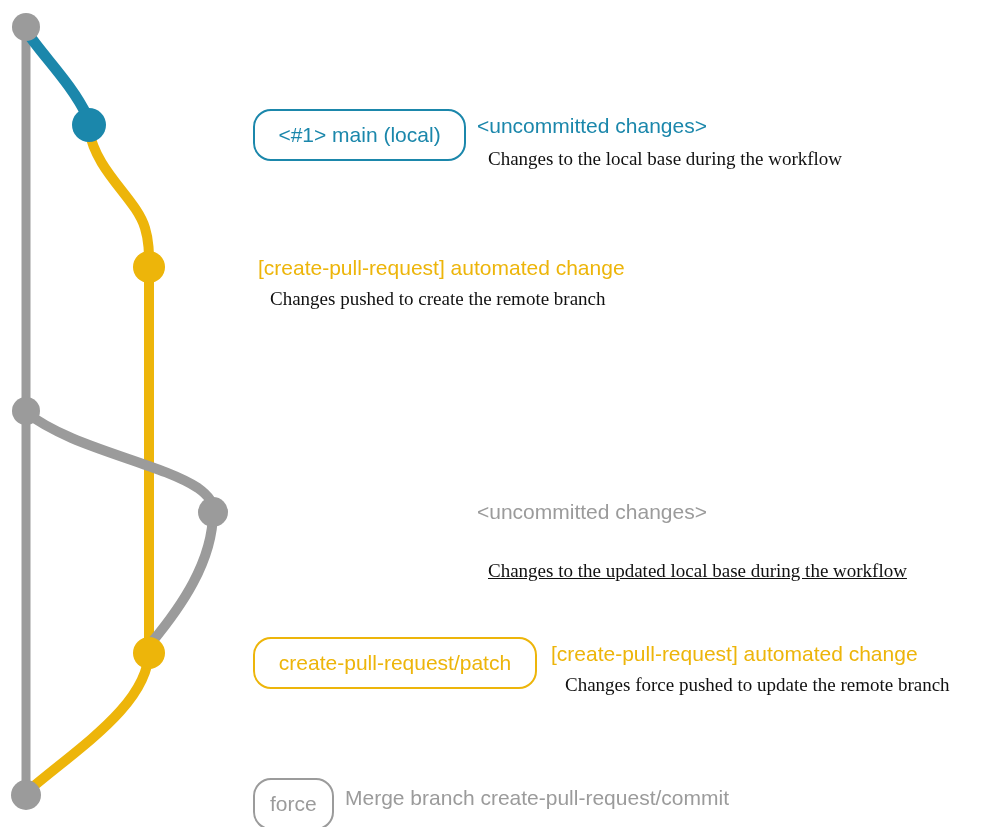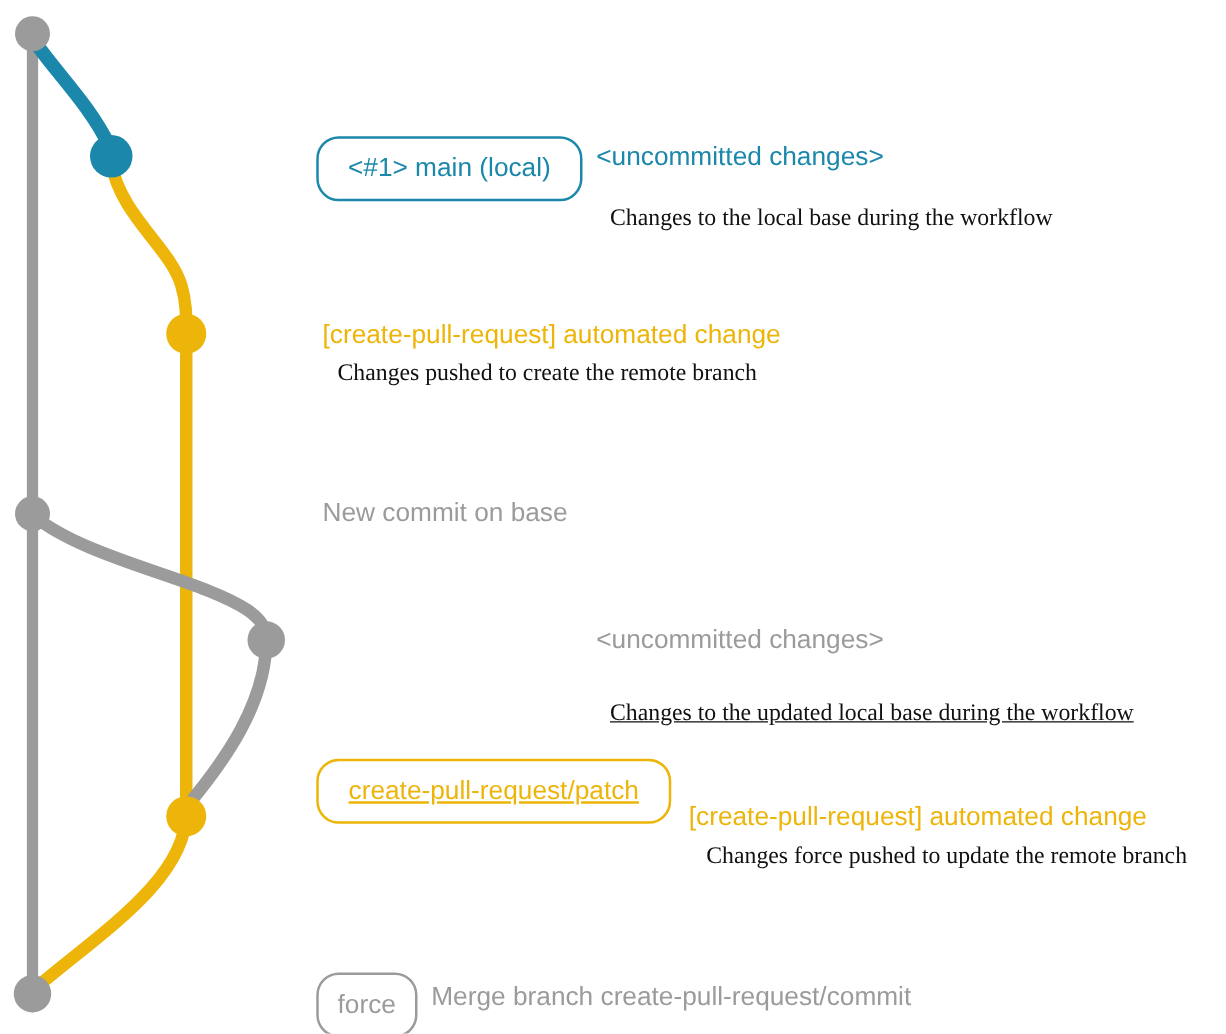--- a/index.html
+++ b/index.html
@@ -63,30 +63,29 @@
     <circle cx="149" cy="267" r="16" style="fill:var(--yellow)"></circle>
     <circle cx="26" cy="411" r="14" style="fill:var(--gray)"></circle>
     <circle cx="213" cy="512" r="15" style="fill:var(--gray)"></circle>
     <circle cx="149" cy="653" r="16" style="fill:var(--yellow)"></circle>
     <circle cx="26" cy="795" r="15" style="fill:var(--gray)"></circle>
   </svg>
 
 
   <div class="abs badge blue" style="left:253px;top:109px;min-width:213px;">&lt;#1&gt; main (local)</div>
   <div class="abs h-blue" style="left:477px;top:114px;">&lt;uncommitted changes&gt;</div>
-  <div class="abs serif" style="left:488px;top:164px;">Changes to the local base during the workflow</div>
+  <div class="abs serif" style="left:488px;top:148px;">Changes to the local base during the workflow</div>
 
   <div class="abs h-yellow" style="left:258px;top:256px;">[create-pull-request] automated change</div>
   <div class="abs serif" style="left:270px;top:288px;">Changes pushed to create the remote branch</div>
 
-  <div class="abs h-gray" style="left:258px;top:399px;">New commit on base</div>
 
   <div class="abs h-gray" style="left:477px;top:500px;">&lt;uncommitted changes&gt;</div>
   <div class="abs serif" style="left:488px;top:560px;text-decoration:underline;">Changes to the updated local base during the workflow</div>
 
-  <div class="abs badge yellow" style="left:253px;top:607px;min-width:284px;text-decoration:underline;">create-pull-request/patch</div>
+  <div class="abs badge yellow" style="left:253px;top:637px;min-width:284px;">create-pull-request/patch</div>
   <div class="abs h-yellow" style="left:551px;top:642px;">[create-pull-request] automated change</div>
   <div class="abs serif" style="left:565px;top:674px;">Changes force pushed to update the remote branch</div>
 
   <div class="abs badge gray" style="left:253px;top:778px;min-width:80px;">force</div>
   <div class="abs h-gray" style="left:345px;top:786px;">Merge branch create-pull-request/commit</div>
 
 </div>
 
 </body></html>

